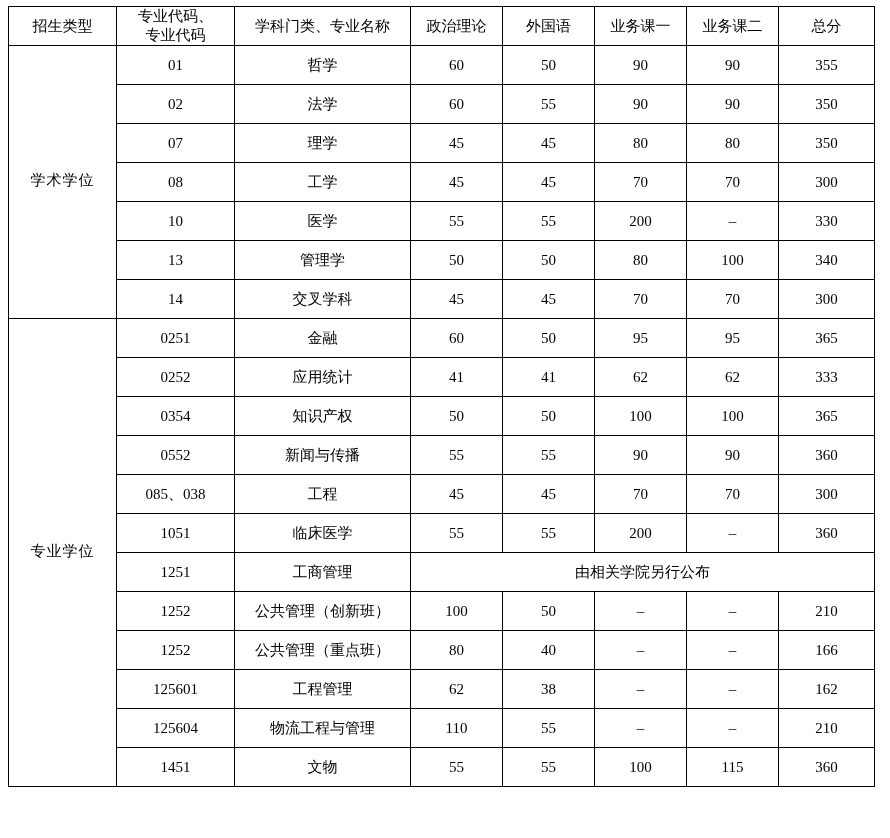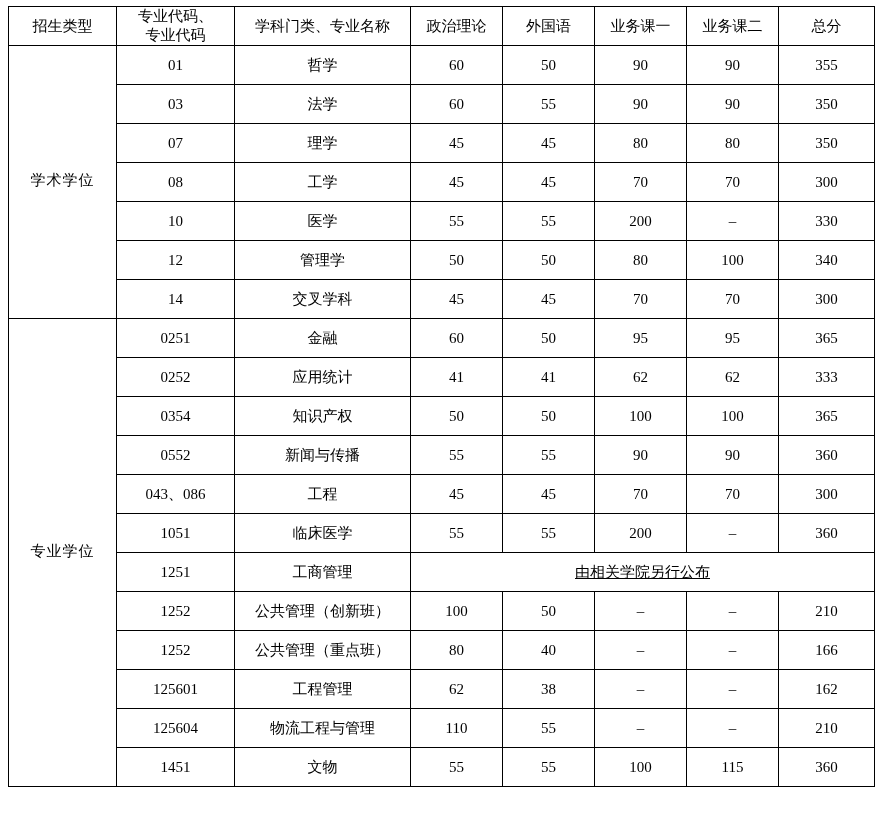--- a/index.html
+++ b/index.html
@@ -57,21 +57,20 @@
     letter-spacing: 1px;
     font-family: Liberation Mono, monospace;
   }
   td.left-cell {
     text-align: left;
     padding-left: 12px;
   }
   td.note-cell {
     text-align: left;
     padding-left: 12px;
-    text-decoration: underline;
   }
 </style>
 </head>
 <body>
 
 <div class="sheet">
   <table class="score-table">
     <colgroup>
       <col class="col-type">
       <col class="col-code">
@@ -116,21 +115,21 @@
           <td class="type-cell" rowspan="7">学术学位</td>
           <td class="left-cell">01</td>
           <td class="left-cell">哲学</td>
           <td>60</td>
           <td>50</td>
           <td>90</td>
           <td>90</td>
           <td>355</td>
         </tr>
         <tr>
-          <td class="left-cell">03</td>
+          <td class="left-cell">02</td>
           <td class="left-cell">法学</td>
           <td>60</td>
           <td>55</td>
           <td>90</td>
           <td>90</td>
           <td>350</td>
         </tr>
         <tr>
           <td class="left-cell">07</td>
           <td class="left-cell">理学</td>
@@ -152,21 +151,21 @@
         <tr>
           <td class="left-cell">10</td>
           <td class="left-cell">医学</td>
           <td>55</td>
           <td>55</td>
           <td>200</td>
           <td>–</td>
           <td>330</td>
         </tr>
         <tr>
-          <td class="left-cell">12</td>
+          <td class="left-cell">13</td>
           <td class="left-cell">管理学</td>
           <td>50</td>
           <td>50</td>
           <td>80</td>
           <td>100</td>
           <td>340</td>
         </tr>
         <tr>
           <td class="left-cell">14</td>
           <td class="left-cell">交叉学科</td>
@@ -207,21 +206,21 @@
         <tr>
           <td class="left-cell">0552</td>
           <td class="left-cell">新闻与传播</td>
           <td>55</td>
           <td>55</td>
           <td>90</td>
           <td>90</td>
           <td>360</td>
         </tr>
         <tr>
-          <td class="left-cell">043、086</td>
+          <td class="left-cell">085、038</td>
           <td class="left-cell">工程</td>
           <td>45</td>
           <td>45</td>
           <td>70</td>
           <td>70</td>
           <td>300</td>
         </tr>
         <tr>
           <td class="left-cell">1051</td>
           <td class="left-cell">临床医学</td>

